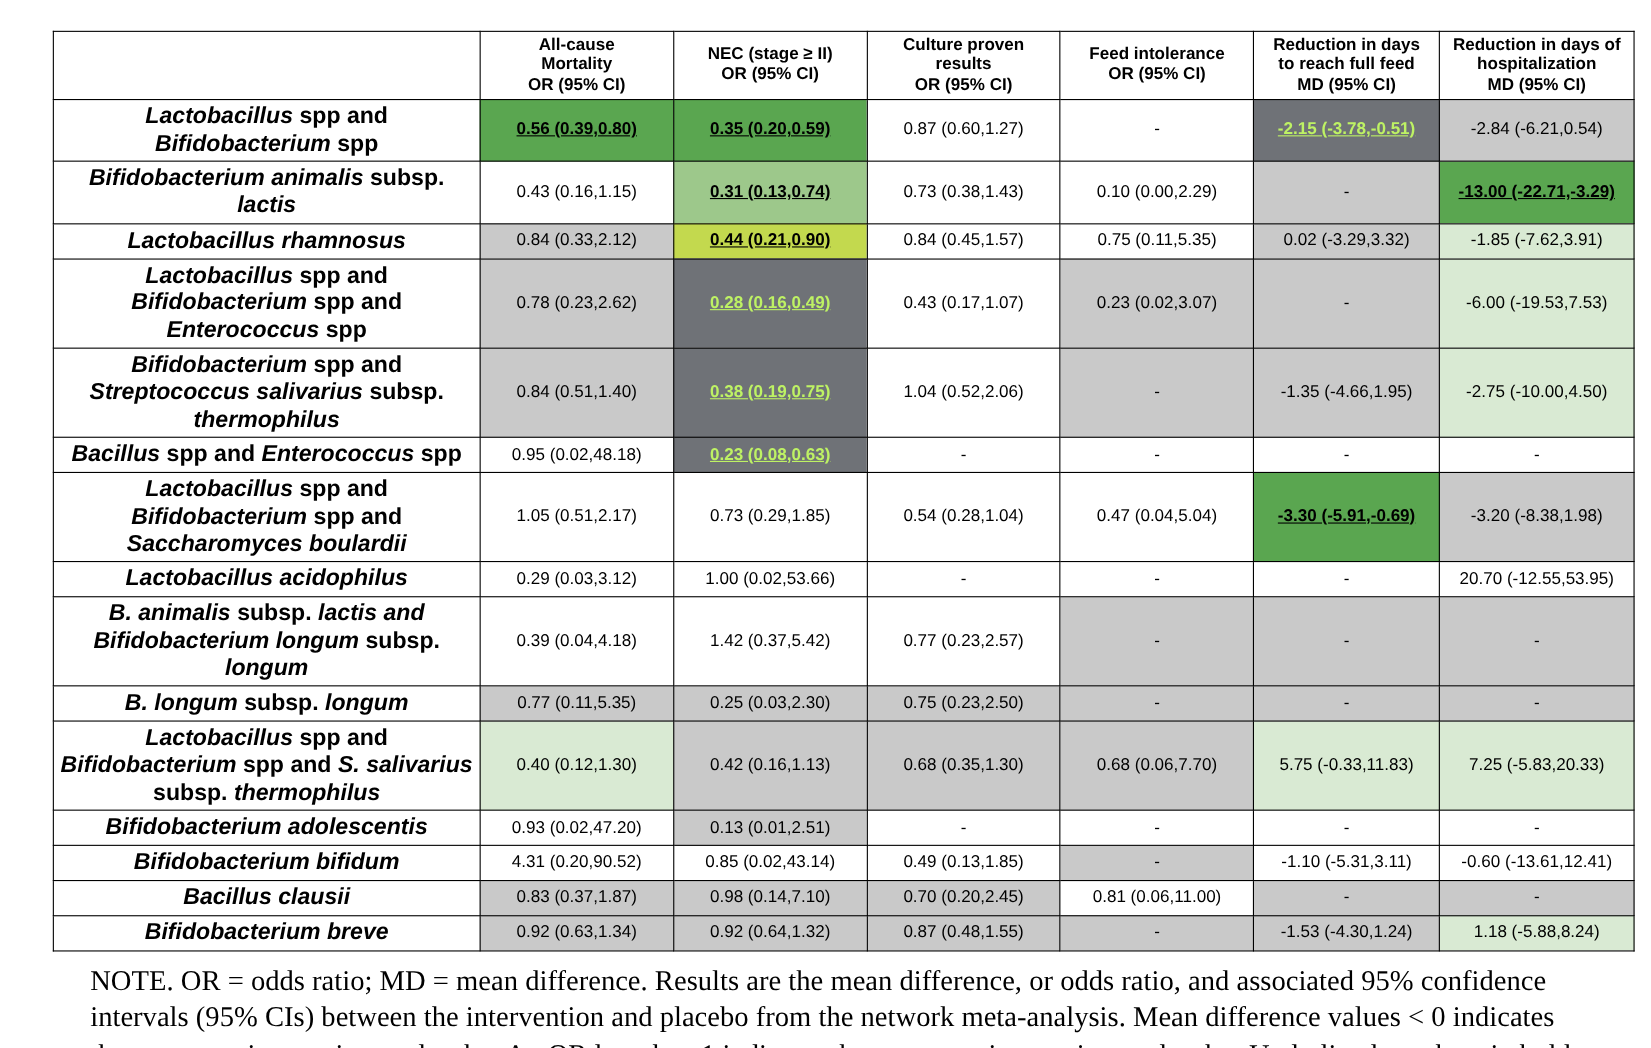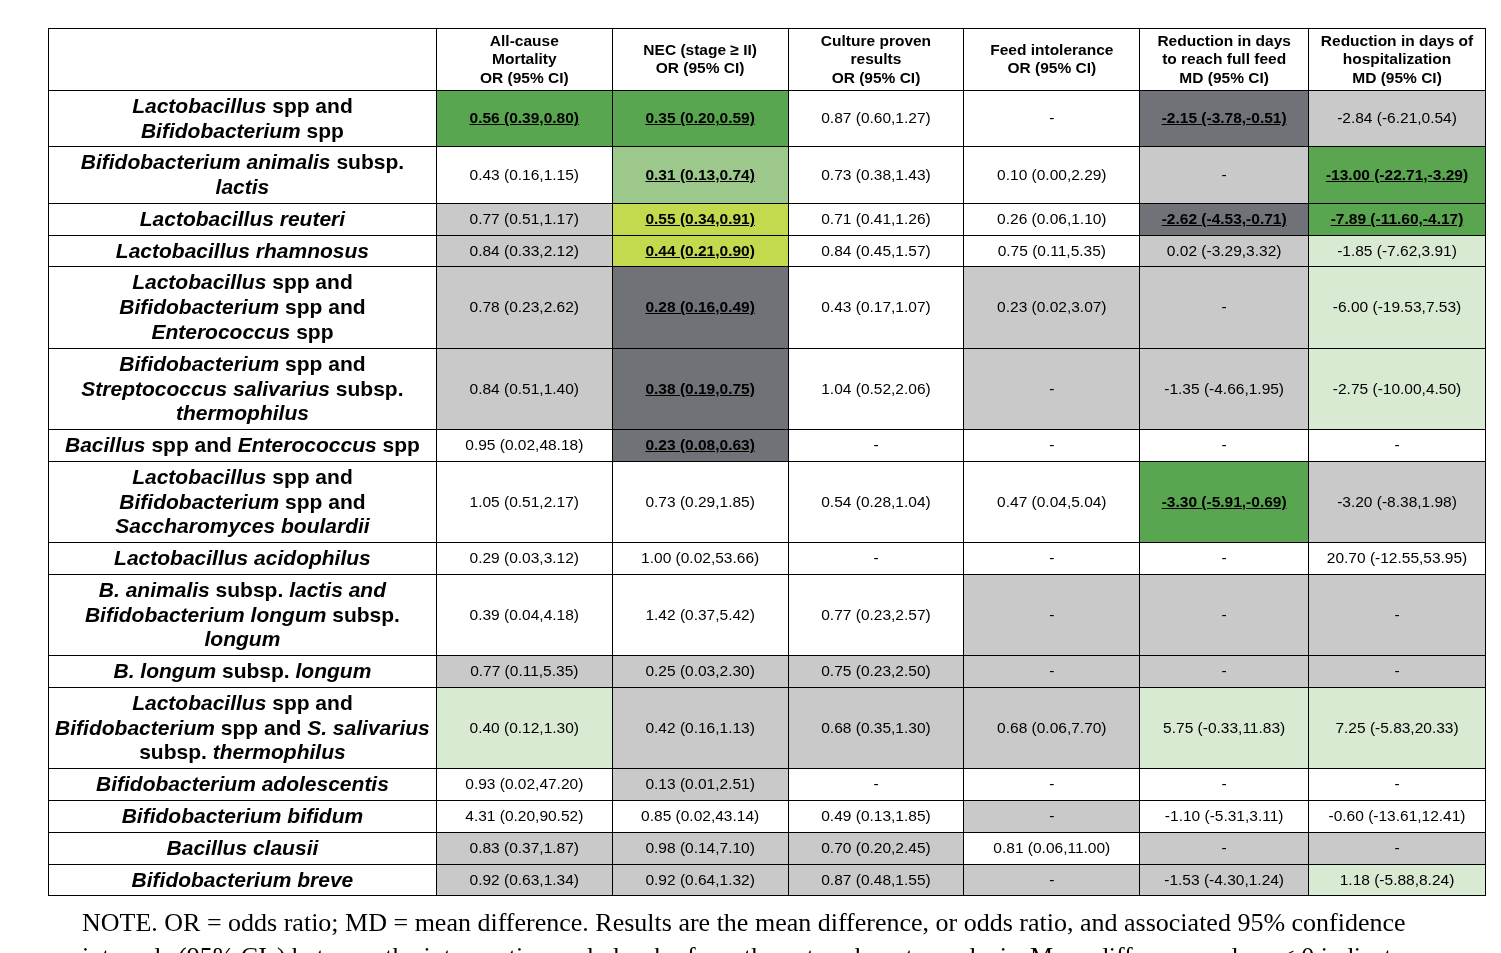--- a/index.html
+++ b/index.html
@@ -55,21 +55,21 @@
     font-size: 21px;
     line-height: 1.2;
   }
   td.rowname .up {
     font-style: normal;
     font-weight: bold;
   }
   
   .sh-none   { background: #ffffff; }
   .sh-grey   { background: #c9c9c9; }
-  .sh-dgrey  { background: #6f7277; font-weight: bold; text-decoration: underline; color:#000000; }
+  .sh-dgrey  { background: #6f7277; font-weight: bold; text-decoration: underline; color:#bef264; }
   .sh-lgreen { background: #d9ead3; margin-top: 19px; }
   .sh-mgreen { background: #9dc88b; font-weight: bold; text-decoration: underline; }
   .sh-dgreen { background: #5aa650; font-weight: bold; text-decoration: underline; }
   .sh-ygreen { background: #c3d94e; font-weight: bold; text-decoration: underline; }
 
   .note {
     margin-top: 10px;
     font-family: "Liberation Serif", serif;
     font-size: 26px;
     line-height: 1.30;
@@ -141,29 +141,20 @@
         <tr>
           <td class="rowname"><i>Bifidobacterium animalis</i> <span class="up">subsp.</span> <i>lactis</i></td>
           <td class="sh-none">0.43 (0.16,1.15)</td>
           <td class="sh-mgreen">0.31 (0.13,0.74)</td>
           <td class="sh-none">0.73 (0.38,1.43)</td>
           <td class="sh-none">0.10 (0.00,2.29)</td>
           <td class="sh-grey">-</td>
           <td class="sh-dgreen">-13.00 (-22.71,-3.29)</td>
         </tr>
         <tr>
-          <td class="rowname"><i>Lactobacillus reuteri</i></td>
-          <td class="sh-grey">0.77 (0.51,1.17)</td>
-          <td class="sh-ygreen">0.55 (0.34,0.91)</td>
-          <td class="sh-none">0.71 (0.41,1.26)</td>
-          <td class="sh-none">0.26 (0.06,1.10)</td>
-          <td class="sh-dgrey">-2.62 (-4.53,-0.71)</td>
-          <td class="sh-dgreen">-7.89 (-11.60,-4.17)</td>
-        </tr>
-        <tr>
           <td class="rowname"><i>Lactobacillus rhamnosus</i></td>
           <td class="sh-grey">0.84 (0.33,2.12)</td>
           <td class="sh-ygreen">0.44 (0.21,0.90)</td>
           <td class="sh-none">0.84 (0.45,1.57)</td>
           <td class="sh-none">0.75 (0.11,5.35)</td>
           <td class="sh-grey">0.02 (-3.29,3.32)</td>
           <td class="sh-lgreen">-1.85 (-7.62,3.91)</td>
         </tr>
         <tr>
           <td class="rowname"><i>Lactobacillus</i> <span class="up">spp and</span> <i>Bifidobacterium</i> <span class="up">spp and</span> <i>Enterococcus</i> <span class="up">spp</span></td>

